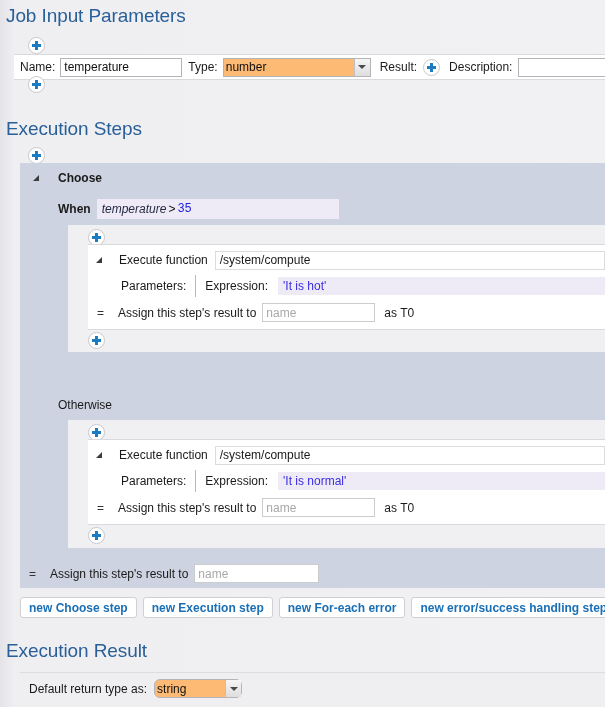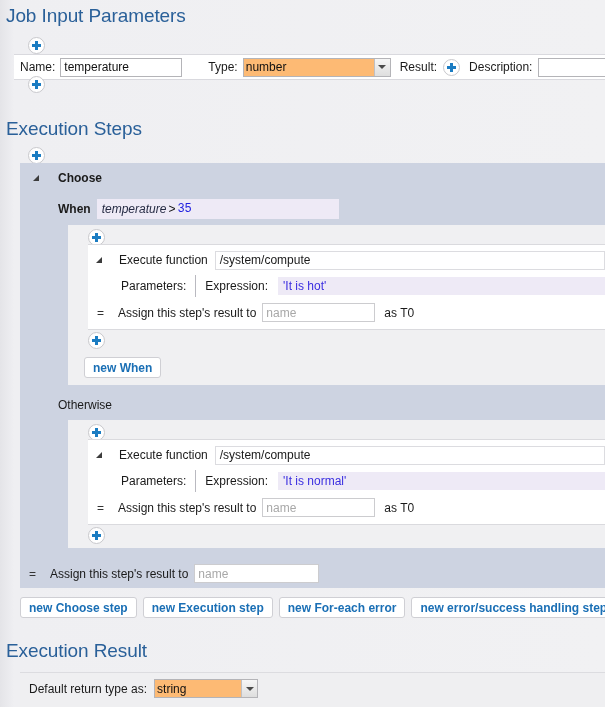--- a/index.html
+++ b/index.html
@@ -150,21 +150,21 @@
   </div>
 
   <div style="position:absolute; left:28px; top:37px;">
     <span class="plus"></span>
   </div>
 
   <div style="position:absolute; left:14px; top:54px; right:0; height:26px; background:#ffffff; border-top:1px solid #d9d9de; border-bottom:1px solid #d9d9de;">
     <div class="row" style="height:100%; padding-left:6px;">
       <span class="lbl">Name:</span>
       <input class="txt" style="width: 122px; margin-left: 5px;" type="text" value="temperature">
-      <span class="lbl" style="margin-left:26px;">Type:</span>
+      <span class="lbl" style="margin-left:6px;">Type:</span>
       <span class="selwrap" style="margin-left:5px;">
         <select class="sel" style="width:148px;">
           <option>number</option>
         </select>
         <span class="arrowbox">
           <span class="chev"></span>
         </span>
       </span>
       <span class="lbl" style="margin-left:9px;">Result:</span>
       <span class="plus" style="margin-left:6px;"></span>
@@ -232,23 +232,20 @@
           <input class="txt" style="width: 113px; margin-left: 6px; border-color: rgb(204, 204, 207);" type="text" placeholder="name">
           <span class="lbl" style="margin-left:9px;">as T0</span>
         </div>
       </div>
 
       <div style="position:absolute; left:20px; top:107px;">
         <span class="plus"></span>
       </div>
     </div>
 
-    <div class="inner-pad" style="position:absolute; left:48px; top:189px; right:0; height:33px;">
-      <button class="lightbtn" style="position:absolute; left:16px; top:5px;">new When</button>
-    </div>
 
     <div class="row" style="position:absolute; left:38px; top:233px; height:18px;">
       <span style="font-size:12px;">Otherwise</span>
     </div>
 
     <div class="inner-pad" style="position:absolute; left:48px; top:257px; right:0; height:128px;">
 
       <div style="position:absolute; left:20px; top:4px;">
         <span class="plus"></span>
       </div>
@@ -300,21 +297,21 @@
   </div>
 
   <div style="position:absolute; left:0; top:641px;">
     <div class="section-title">Execution Result</div>
   </div>
 
   <div style="position:absolute; left:20px; top:672px; right:0; height:35px; background:#efeff1; border-top:1px solid #dcdce0;">
     <div class="row" style="padding-left:9px; padding-top:6px;">
       <span class="lbl">Default return type as:</span>
       <span class="selwrap" style="margin-left:7px;">
-        <select class="sel" style="width:104px;">
+        <select class="sel" style="width:88px;border-radius:6px;">
           <option>string</option>
         </select>
         <span class="arrowbox">
           <span class="chev"></span>
         </span>
       </span>
     </div>
   </div>
 
 </div>

